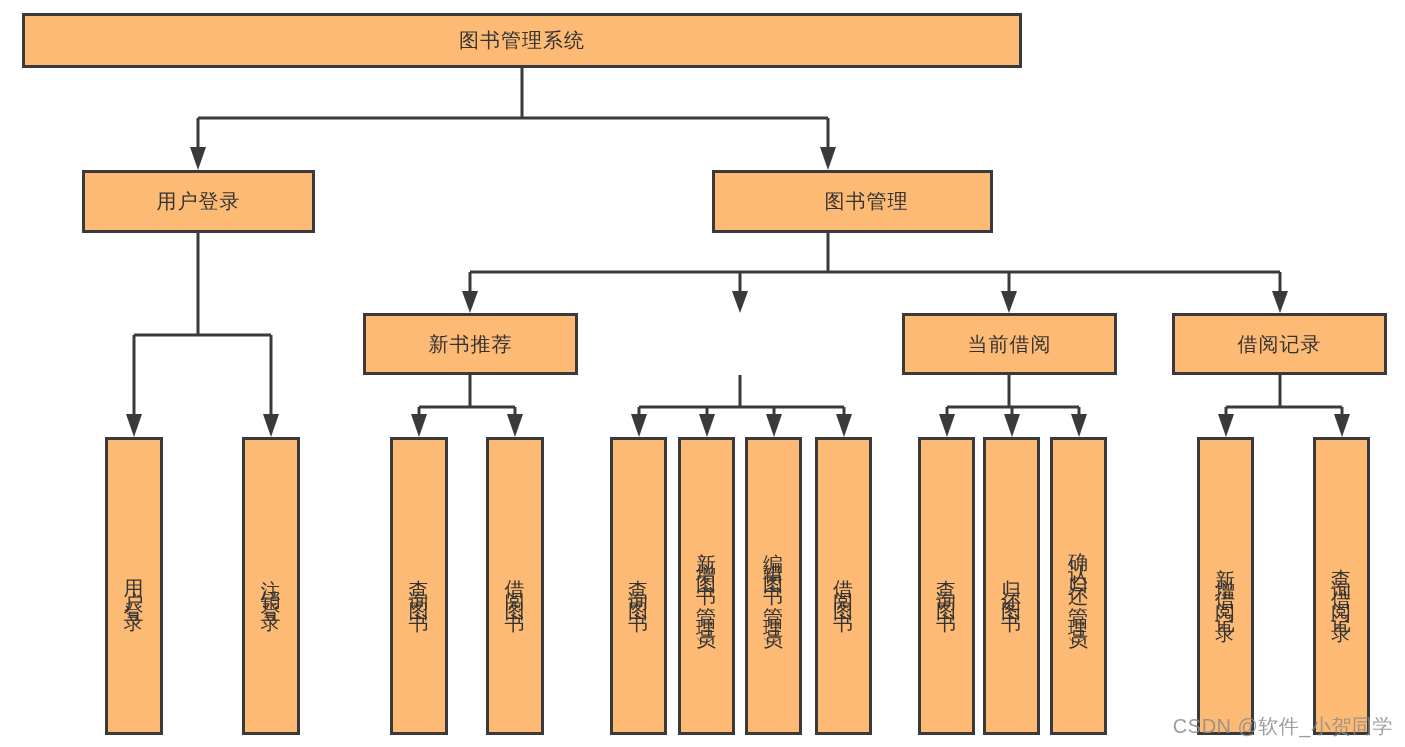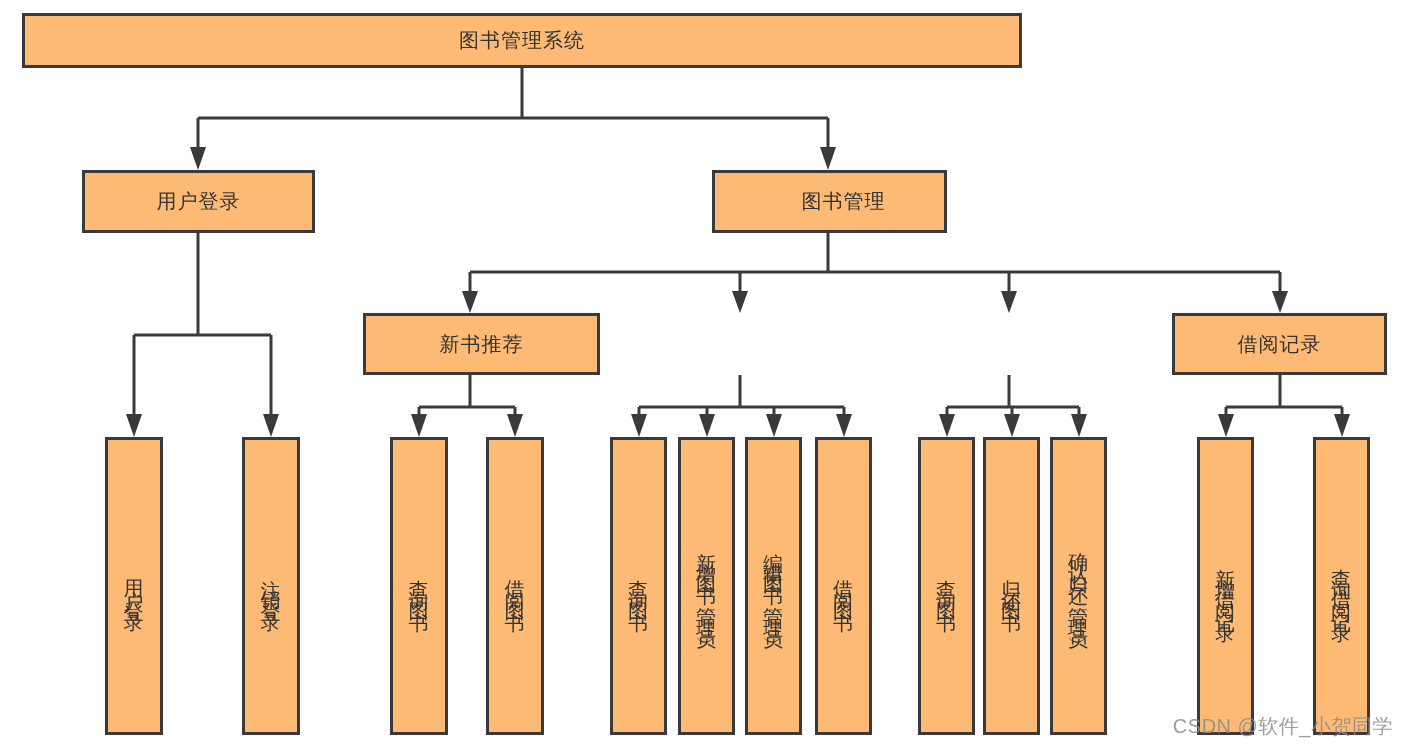--- a/index.html
+++ b/index.html
@@ -131,26 +131,29 @@
     </g>
   </svg>
 
   <div class="box hbox" style="left:22px; top:13px; width:1000px; height:55px;">
     <span>图书管理系统</span>
   </div>
 
   <div class="box hbox" style="left:82px; top:170px; width:233px; height:63px;">
     <span>用户登录</span>
   </div>
-  <div class="box hbox" style="left:712px; top:170px; width:235px; height:63px;padding-left:28px;">
+  <div class="box hbox" style="left:712px; top:170px; width:281px; height:63px;padding-left:28px;">
     <span>图书管理</span>
   </div>
 
-  <div class="box hbox" style="left:363px; top:313px; width:237px; height:62px;">
+  <div class="box hbox" style="left:363px; top:313px; width:215px; height:62px;">
     <span>新书推荐</span>
+  </div>
+  <div class="box hbox" style="left:902px; top:313px; width:215px; height:62px;">
+    <span>当前借阅</span>
   </div>
   <div class="box hbox" style="left:1172px; top:313px; width:215px; height:62px;text-align:right;">
     <span>借阅记录</span>
   </div>
 
   <div class="box vbox" style="left:105px; top:437px; width:58px; height:298px;">
     <span>用户登录</span>
   </div>
   <div class="box vbox" style="left:242px; top:437px; width:58px; height:298px;">
     <span>注销登录</span>

